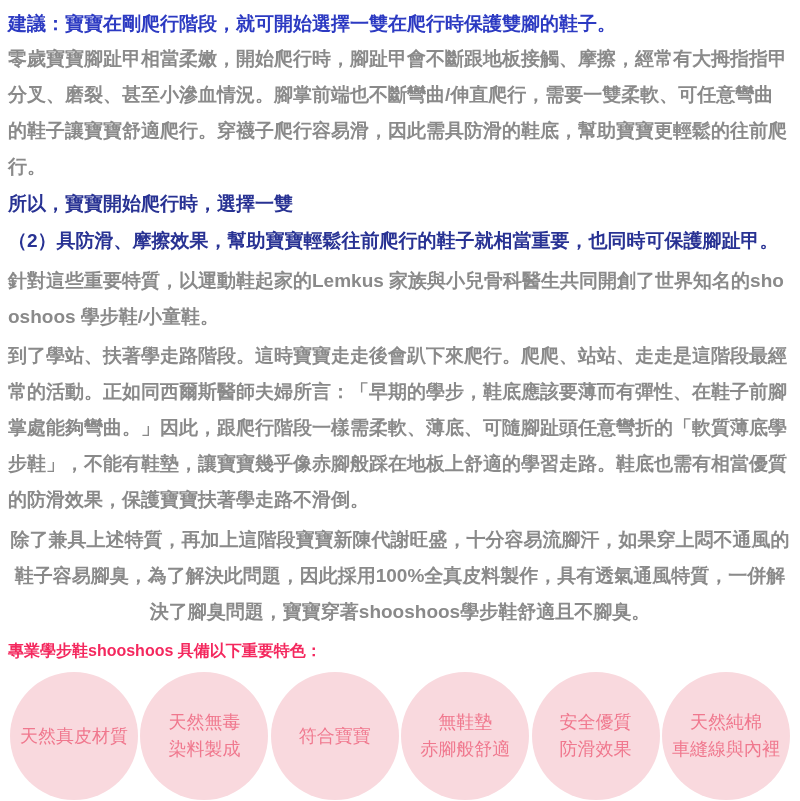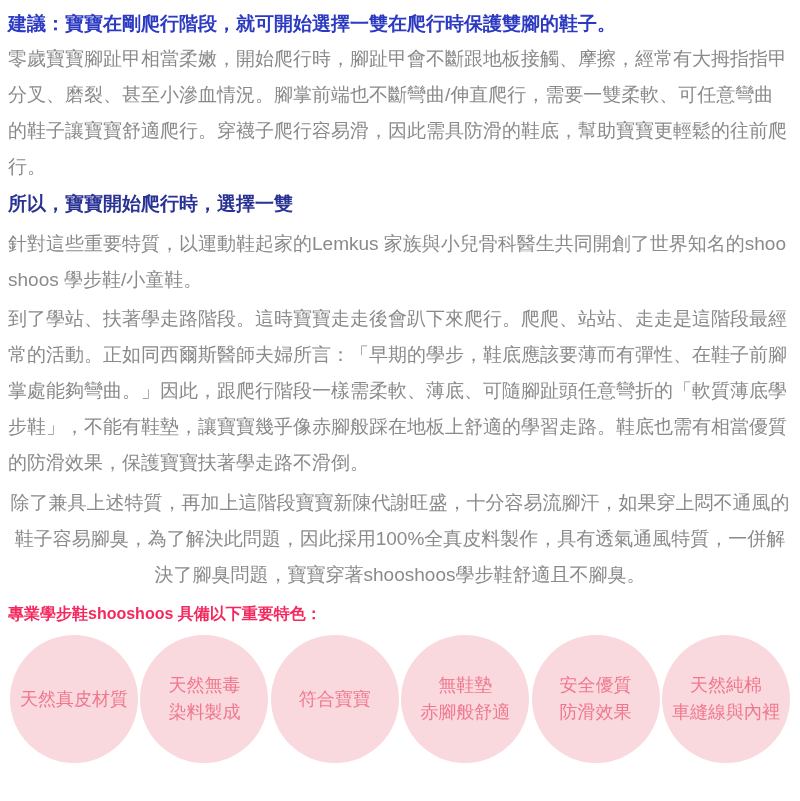--- a/index.html
+++ b/index.html
@@ -21,21 +21,21 @@
     margin: 0;
     font-size: 19px;
     font-weight: bold;
     line-height: 24px;
     color: var(--advice_heading, #2c3ac2);
     word-break: break-all;
   }
   .body-para {
     margin: 0;
     font-size: 19px;
-    font-weight: normal;
+    font-weight: bold;
     line-height: 36px;
     color: var(--body_text, #8a8a8a);
     word-break: break-all;
     text-align: left;
   }
   .para1 { margin-top: 5px; }
   .para2 { margin-top: 3px; }
   .para3 { margin-top: 4px; }
   .para4 { margin-top: 4px; text-align: center; }
   .navy-block { margin: 0; }
@@ -89,20 +89,21 @@
 <body>
 
 <div class="page">
 
   <h3 class="h-advice">建議：寶寶在剛爬行階段，就可開始選擇一雙在爬行時保護雙腳的鞋子。</h3>
 
   <p class="body-para para1">零歲寶寶腳趾甲相當柔嫩，開始爬行時，腳趾甲會不斷跟地板接觸、摩擦，經常有大拇指指甲分叉、磨裂、甚至小滲血情況。腳掌前端也不斷彎曲/伸直爬行，需要一雙柔軟、可任意彎曲的鞋子讓寶寶舒適爬行。穿襪子爬行容易滑，因此需具防滑的鞋底，幫助寶寶更輕鬆的往前爬行。</p>
 
   <div class="navy-block">
     <p class="navy-line">所以，寶寶開始爬行時，選擇一雙</p>
+    <p class="navy-line">（2）具防滑、摩擦效果，幫助寶寶輕鬆往前爬行的鞋子就相當重要，也同時可保護腳趾甲。</p>
   </div>
 
   <p class="body-para para3">針對這些重要特質，以運動鞋起家的Lemkus 家族與小兒骨科醫生共同開創了世界知名的shooshoos 學步鞋/小童鞋。</p>
 
   <p class="body-para para2">到了學站、扶著學走路階段。這時寶寶走走後會趴下來爬行。爬爬、站站、走走是這階段最經常的活動。正如同西爾斯醫師夫婦所言：「早期的學步，鞋底應該要薄而有彈性、在鞋子前腳掌處能夠彎曲。」因此，跟爬行階段一樣需柔軟、薄底、可隨腳趾頭任意彎折的「軟質薄底學步鞋」，不能有鞋墊，讓寶寶幾乎像赤腳般踩在地板上舒適的學習走路。鞋底也需有相當優質的防滑效果，保護寶寶扶著學走路不滑倒。</p>
 
   <p class="body-para para4">除了兼具上述特質，再加上這階段寶寶新陳代謝旺盛，十分容易流腳汗，如果穿上悶不通風的鞋子容易腳臭，為了解決此問題，因此採用100%全真皮料製作，具有透氣通風特質，一併解決了腳臭問題，寶寶穿著shooshoos學步鞋舒適且不腳臭。</p>
 
   <h3 class="h-pink">專業學步鞋shooshoos 具備以下重要特色：</h3>
 

